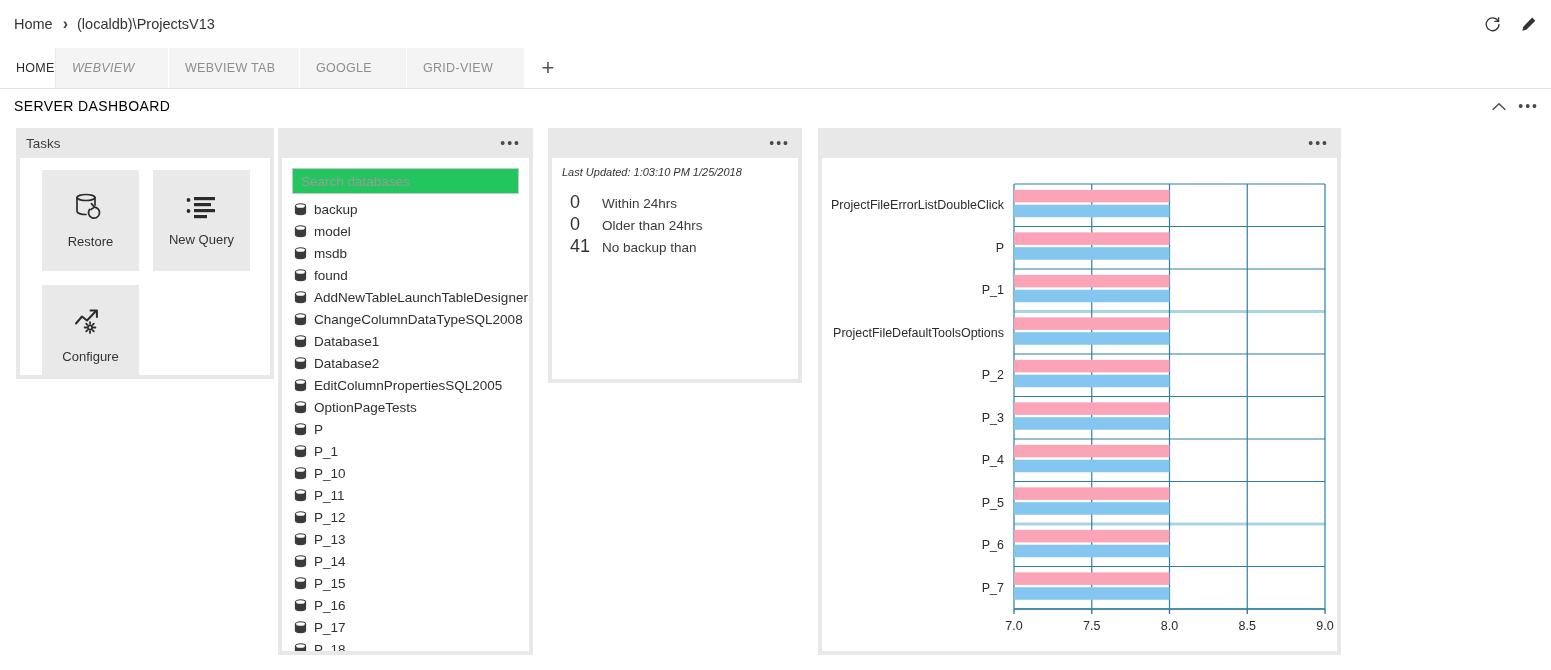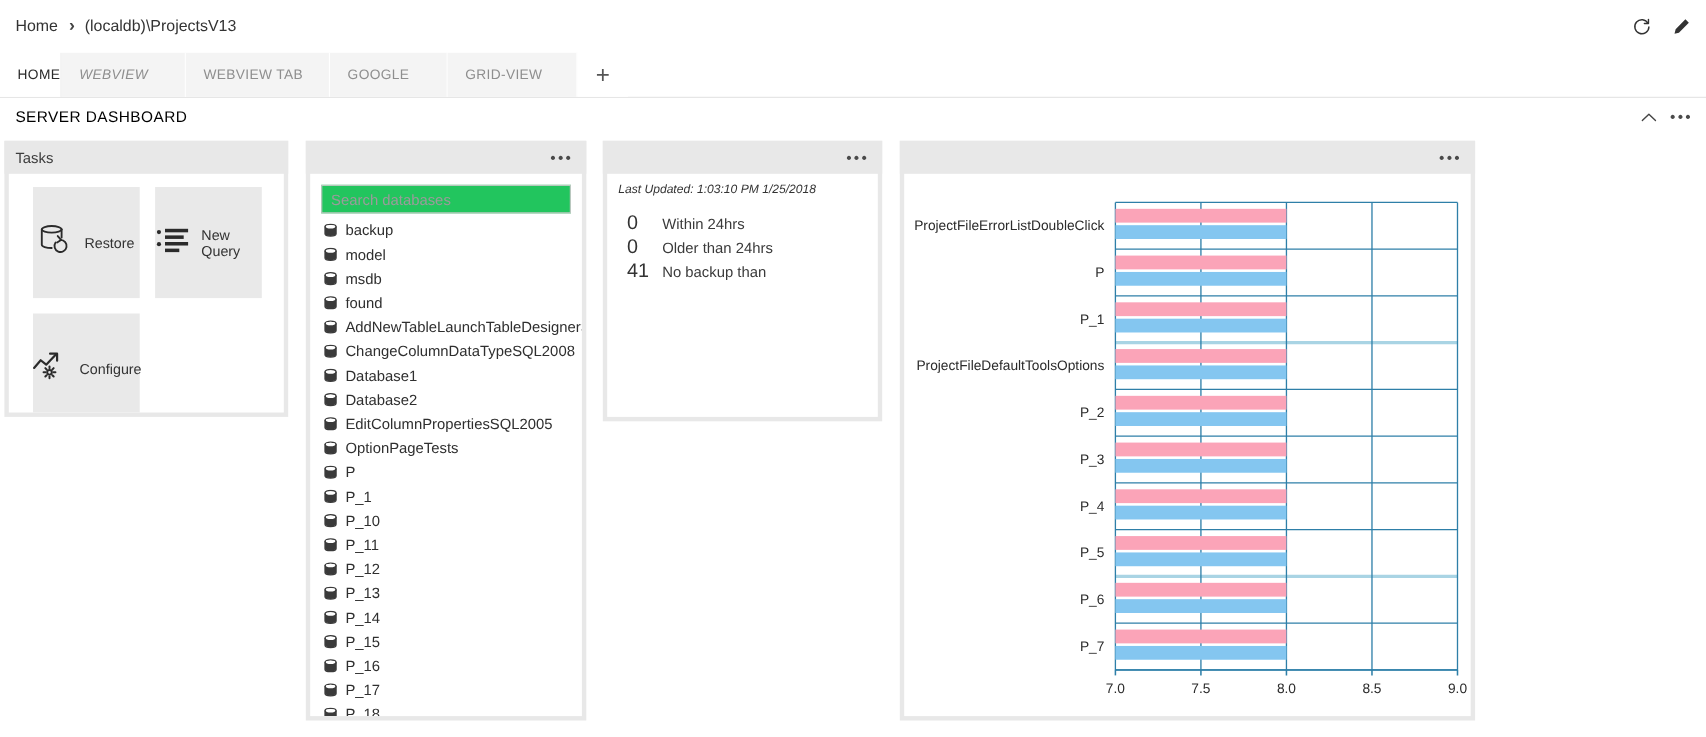--- a/index.html
+++ b/index.html
@@ -109,33 +109,34 @@
     position: absolute; right: 12px; top: 8px;
   }
   .panel-body {
     background: #ffffff;
     position: absolute;
     left: 4px; right: 4px; top: 30px; bottom: 4px;
     overflow: hidden;
   }
 
   
-  #panel-tasks { left: 4px; top: 128px; width: 258px; height: 251px; }
+  #panel-tasks { left: 16px; top: 128px; width: 258px; height: 251px; }
   .tasks-grid {
     padding: 12px 0 0 22px;
     display: flex; flex-wrap: wrap; gap: 14px;
     width: 100%;
   }
   .task-tile {
     width: 97px; height: 101px;
     background: #e9e9e9;
-    display: flex; flex-direction: row;
+    display: flex; flex-direction: column;
     align-items: center; justify-content: center;
     gap: 8px;
     cursor: pointer;
+    text-align: center;
   }
   .task-label { font-size: 13px; color: #333; }
 
   
   #panel-databases { left: 278px; top: 128px; width: 255px; height: 527px; }
   .search-wrap { padding: 10px 10px 4px 10px; }
   .search-input {
     width: 100%; height: 26px;
     border: 1px solid #c8c8c8;
     padding: 0 8px;

